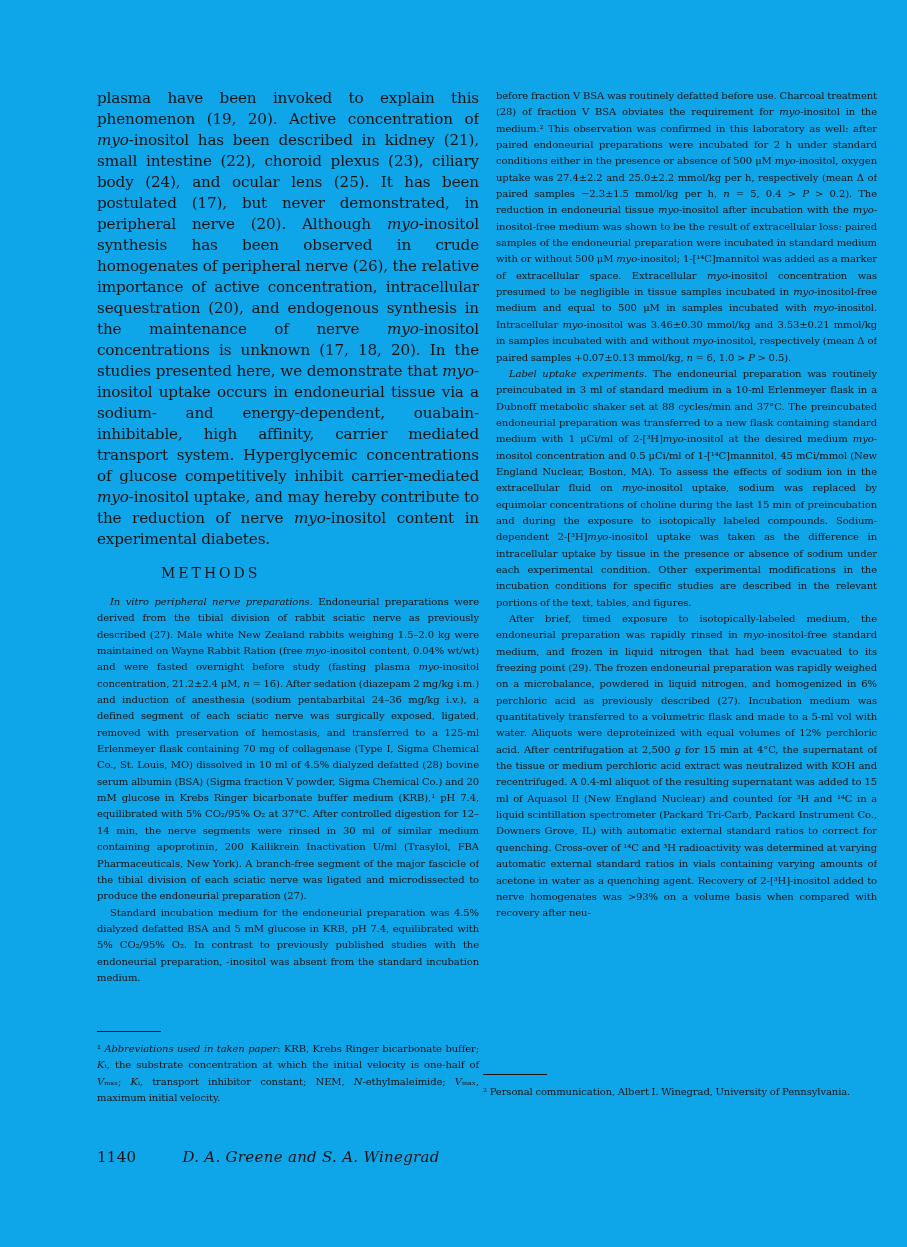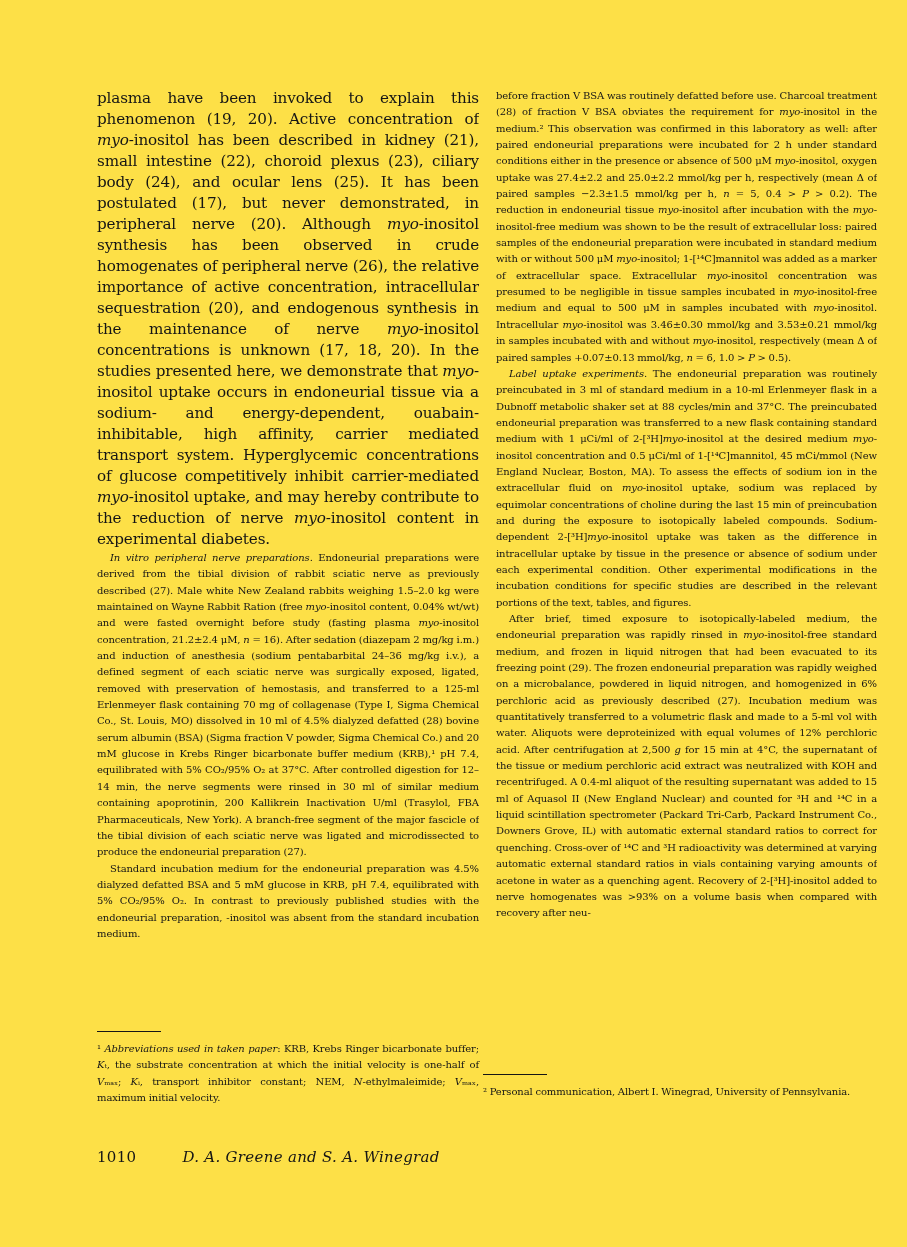--- a/index.html
+++ b/index.html
@@ -1,18 +1,18 @@
 <!DOCTYPE html>
 <html lang="en"><head>
 <meta charset="utf-8">
 <style>
   * { margin:0; padding:0; box-sizing:border-box; }
   html,body { background:#ffffff; }
   .page {
-    position:relative; width:907px; height:1247px; background:#fde047;
+    position:relative; width:907px; height:1247px; background:#0ea5e9;
     font-family:"DejaVu Serif","Liberation Serif",serif; color:#151515;
     overflow:hidden;
   }
   .col {
     position:absolute; top:88px; text-align:justify; overflow:hidden;
     hyphens:auto; -webkit-hyphens:auto;
   }
   .col-left  { left:97px;  width:382px; height:940px; }
   .col-right { left:496px; width:381px; height:980px; }
   .intro {
@@ -37,20 +37,21 @@
   .running-title { font-style:italic; margin-left:46px; }
   i { font-style:italic; }
 </style>
 </head>
 <body>
 
 <div class="page">
 
   <div class="col col-left">
     <p class="intro">plasma have been invoked to explain this phenomenon (19, 20). Active concentration of <i>myo</i>-inositol has been described in kidney (21), small intestine (22), choroid plexus (23), ciliary body (24), and ocular lens (25). It has been postulated (17), but never demonstrated, in peripheral nerve (20). Although <i>myo</i>-inositol synthesis has been observed in crude homogenates of peripheral nerve (26), the relative importance of active concentration, intracellular sequestration (20), and endogenous synthesis in the maintenance of nerve <i>myo</i>-inositol concentrations is unknown (17, 18, 20). In the studies presented here, we demonstrate that <i>myo</i>-inositol uptake occurs in endoneurial tissue via a sodium- and energy-dependent, ouabain-inhibitable, high affinity, carrier mediated transport system. Hyperglycemic concentrations of glucose competitively inhibit carrier-mediated <i>myo</i>-inositol uptake, and may hereby contribute to the reduction of nerve <i>myo</i>-inositol content in experimental diabetes.</p>
+    <h2 class="methods-heading">METHODS</h2>
     <p class="body indent"><i>In vitro peripheral nerve preparations.</i> Endoneurial preparations were derived from the tibial division of rabbit sciatic nerve as previously described (27). Male white New Zealand rabbits weighing 1.5–2.0 kg were maintained on Wayne Rabbit Ration (free <i>myo</i>-inositol content, 0.04% wt/wt) and were fasted overnight before study (fasting plasma <i>myo</i>-inositol concentration, 21.2±2.4 μM, <i>n</i> = 16). After sedation (diazepam 2 mg/kg i.m.) and induction of anesthesia (sodium pentabarbital 24–36 mg/kg i.v.), a defined segment of each sciatic nerve was surgically exposed, ligated, removed with preservation of hemostasis, and transferred to a 125-ml Erlenmeyer flask containing 70 mg of collagenase (Type I, Sigma Chemical Co., St. Louis, MO) dissolved in 10 ml of 4.5% dialyzed defatted (28) bovine serum albumin (BSA) (Sigma fraction V powder, Sigma Chemical Co.) and 20 mM glucose in Krebs Ringer bicarbonate buffer medium (KRB),¹ pH 7.4, equilibrated with 5% CO₂/95% O₂ at 37°C. After controlled digestion for 12–14 min, the nerve segments were rinsed in 30 ml of similar medium containing apoprotinin, 200 Kallikrein Inactivation U/ml (Trasylol, FBA Pharmaceuticals, New York). A branch-free segment of the major fascicle of the tibial division of each sciatic nerve was ligated and microdissected to produce the endoneurial preparation (27).</p>
     <p class="body indent">Standard incubation medium for the endoneurial preparation was 4.5% dialyzed defatted BSA and 5 mM glucose in KRB, pH 7.4, equilibrated with 5% CO₂/95% O₂. In contrast to previously published studies with the endoneurial preparation, -inositol was absent from the standard incubation medium.</p>
 
   </div>
 
   <div class="footnote footnote-left">
     <div class="rule"></div>
     <p class="body">¹ <i>Abbreviations used in taken paper</i>: KRB, Krebs Ringer bicarbonate buffer; <i>K</i>ₜ, the substrate concentration at which the initial velocity is one-half of <i>V</i>ₘₐₓ; <i>K</i>ᵢ, transport inhibitor constant; NEM, <i>N</i>-ethylmaleimide; <i>V</i>ₘₐₓ, maximum initial velocity.</p>
   </div>
 
@@ -59,16 +60,16 @@
     <p class="body indent"><i>Label uptake experiments.</i> The endoneurial preparation was routinely preincubated in 3 ml of standard medium in a 10-ml Erlenmeyer flask in a Dubnoff metabolic shaker set at 88 cycles/min and 37°C. The preincubated endoneurial preparation was transferred to a new flask containing standard medium with 1 μCi/ml of 2-[³H]<i>myo</i>-inositol at the desired medium <i>myo</i>-inositol concentration and 0.5 μCi/ml of 1-[¹⁴C]mannitol, 45 mCi/mmol (New England Nuclear, Boston, MA). To assess the effects of sodium ion in the extracellular fluid on <i>myo</i>-inositol uptake, sodium was replaced by equimolar concentrations of choline during the last 15 min of preincubation and during the exposure to isotopically labeled compounds. Sodium-dependent 2-[³H]<i>myo</i>-inositol uptake was taken as the difference in intracellular uptake by tissue in the presence or absence of sodium under each experimental condition. Other experimental modifications in the incubation conditions for specific studies are described in the relevant portions of the text, tables, and figures.</p>
     <p class="body indent">After brief, timed exposure to isotopically-labeled medium, the endoneurial preparation was rapidly rinsed in <i>myo</i>-inositol-free standard medium, and frozen in liquid nitrogen that had been evacuated to its freezing point (29). The frozen endoneurial preparation was rapidly weighed on a microbalance, powdered in liquid nitrogen, and homogenized in 6% perchloric acid as previously described (27). Incubation medium was quantitatively transferred to a volumetric flask and made to a 5-ml vol with water. Aliquots were deproteinized with equal volumes of 12% perchloric acid. After centrifugation at 2,500 <i>g</i> for 15 min at 4°C, the supernatant of the tissue or medium perchloric acid extract was neutralized with KOH and recentrifuged. A 0.4-ml aliquot of the resulting supernatant was added to 15 ml of Aquasol II (New England Nuclear) and counted for ³H and ¹⁴C in a liquid scintillation spectrometer (Packard Tri-Carb, Packard Instrument Co., Downers Grove, IL) with automatic external standard ratios to correct for quenching. Cross-over of ¹⁴C and ³H radioactivity was determined at varying automatic external standard ratios in vials containing varying amounts of acetone in water as a quenching agent. Recovery of 2-[³H]-inositol added to nerve homogenates was &gt;93% on a volume basis when compared with recovery after neu-</p>
   </div>
 
   <div class="footnote footnote-right">
     <div class="rule"></div>
     <p class="body">² Personal communication, Albert I. Winegrad, University of Pennsylvania.</p>
   </div>
 
   <div class="footer">
-    <span class="pagenum">1010</span><span class="running-title">D. A. Greene and S. A. Winegrad</span>
+    <span class="pagenum">1140</span><span class="running-title">D. A. Greene and S. A. Winegrad</span>
   </div>
 
 </div>
 
 </body></html>

